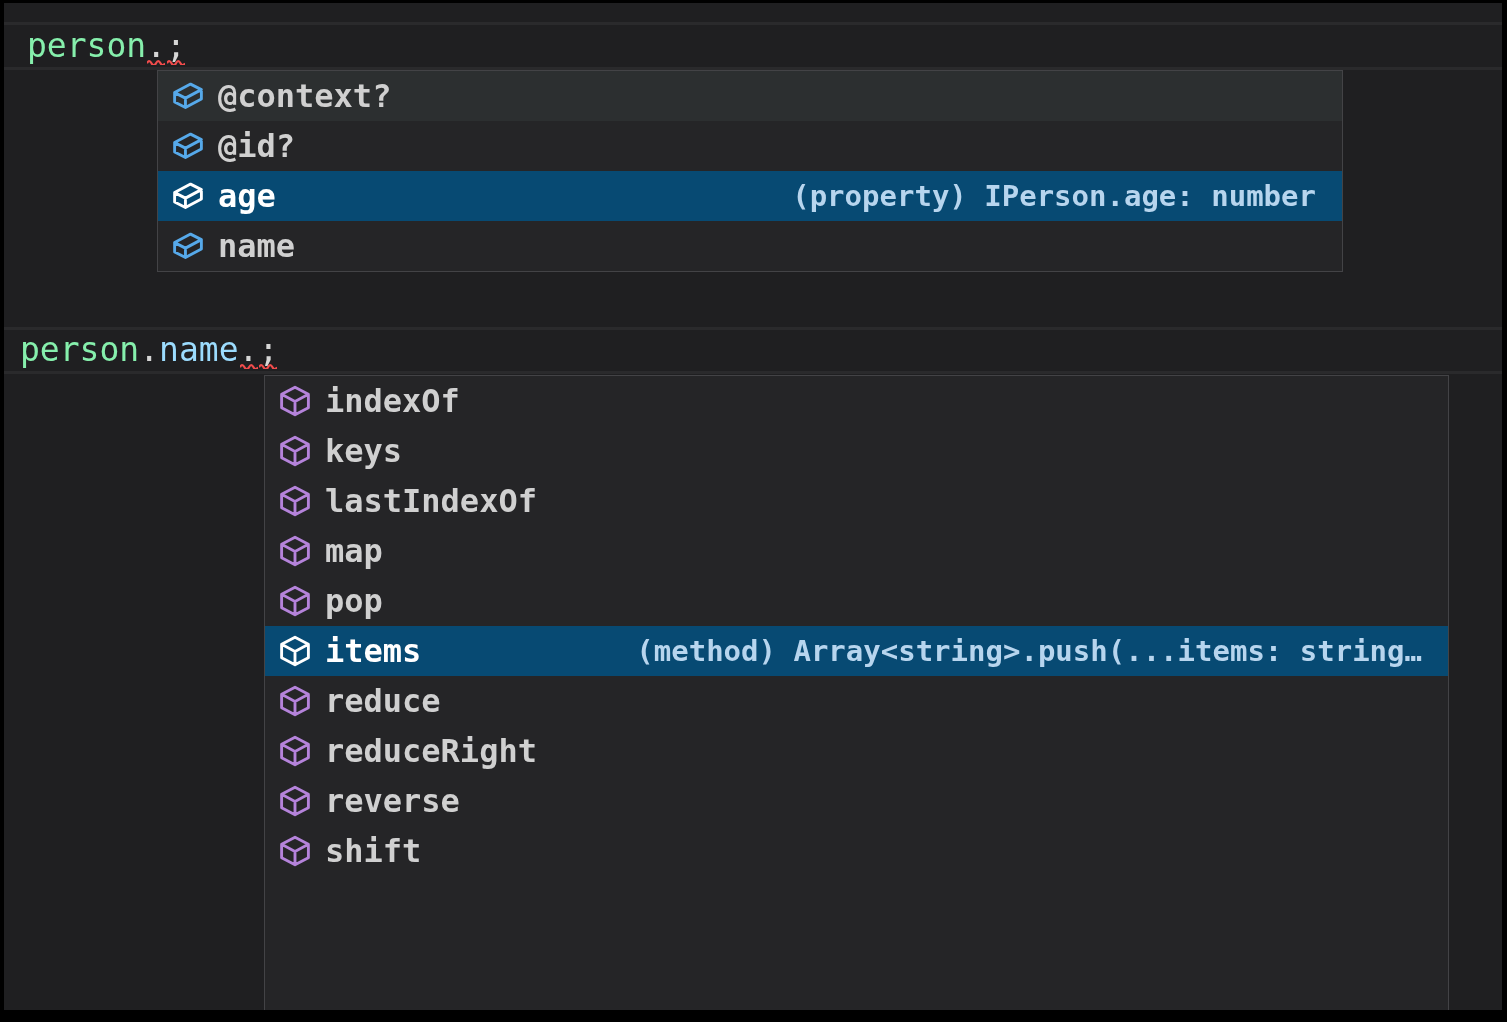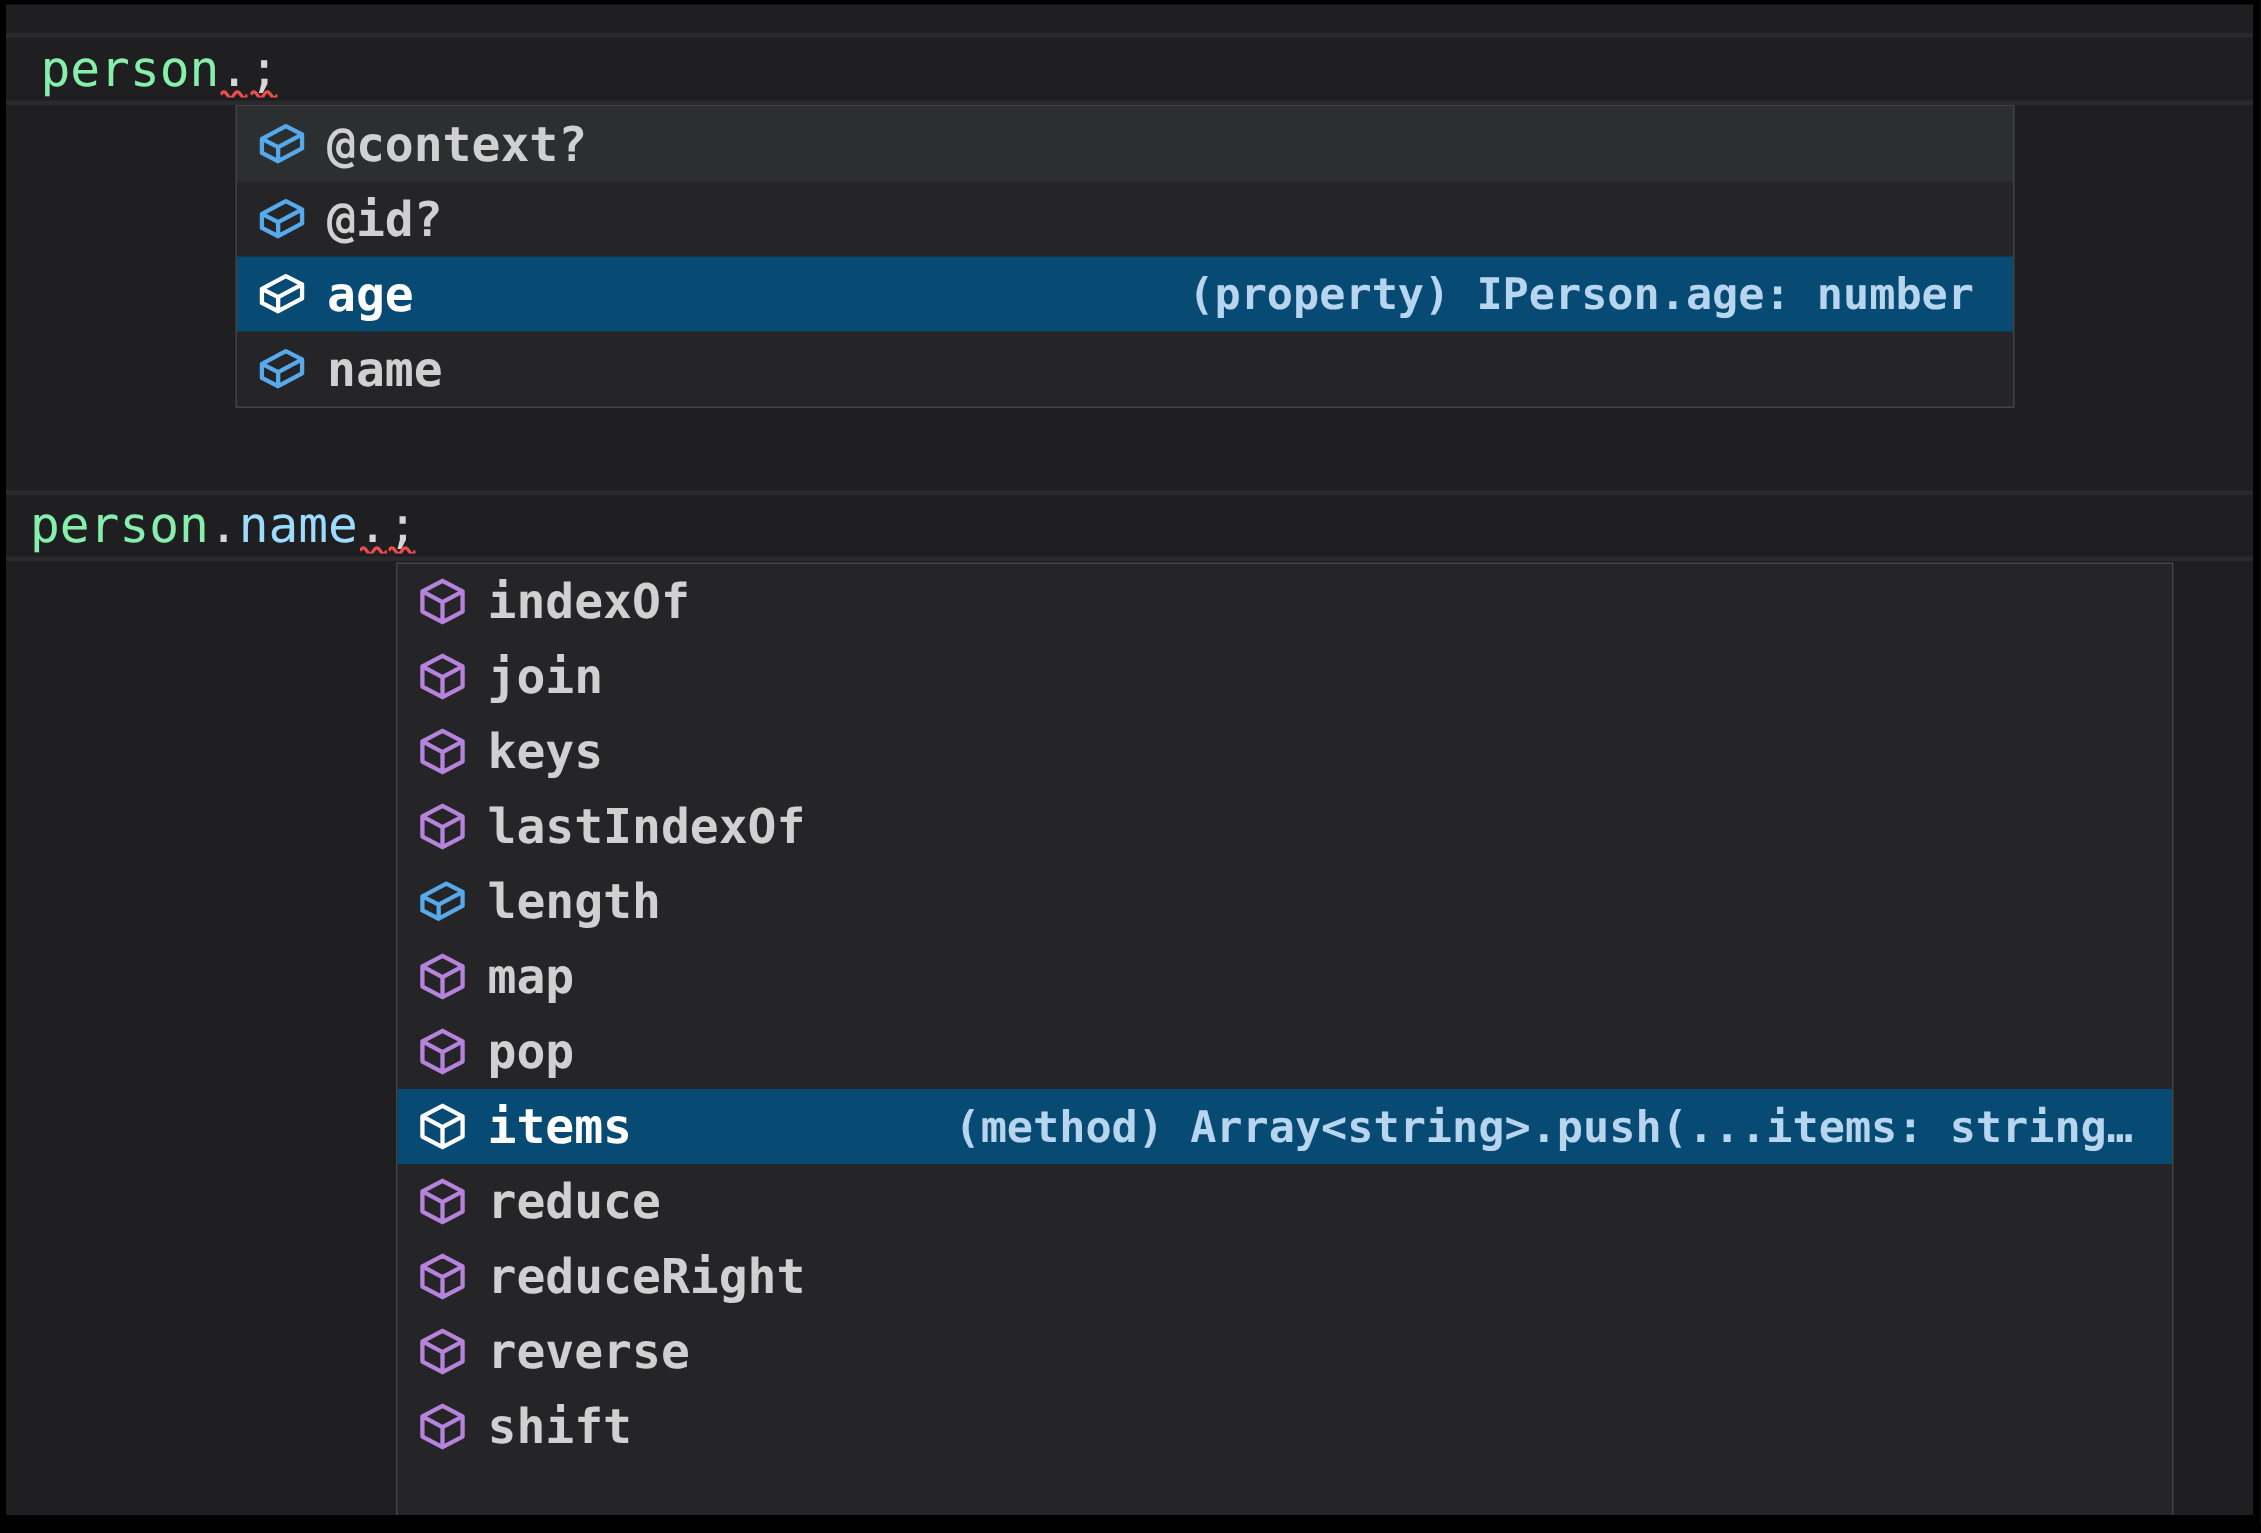--- a/index.html
+++ b/index.html
@@ -127,45 +127,29 @@
             </svg>
           </span>
         <span class="label">indexOf</span>
       </div>
       <div class="row">
         <span class="icon method">
             <svg>
               <use href="#icon-method"></use>
             </svg>
           </span>
-        <span class="label">join</span>
-      </div>
-      <div class="row">
-        <span class="icon method">
-            <svg>
-              <use href="#icon-method"></use>
-            </svg>
-          </span>
         <span class="label">keys</span>
       </div>
       <div class="row">
         <span class="icon method">
             <svg>
               <use href="#icon-method"></use>
             </svg>
           </span>
         <span class="label">lastIndexOf</span>
-      </div>
-      <div class="row">
-        <span class="icon field">
-            <svg>
-              <use href="#icon-field"></use>
-            </svg>
-          </span>
-        <span class="label">length</span>
       </div>
       <div class="row">
         <span class="icon method">
             <svg>
               <use href="#icon-method"></use>
             </svg>
           </span>
         <span class="label">map</span>
       </div>
       <div class="row">

